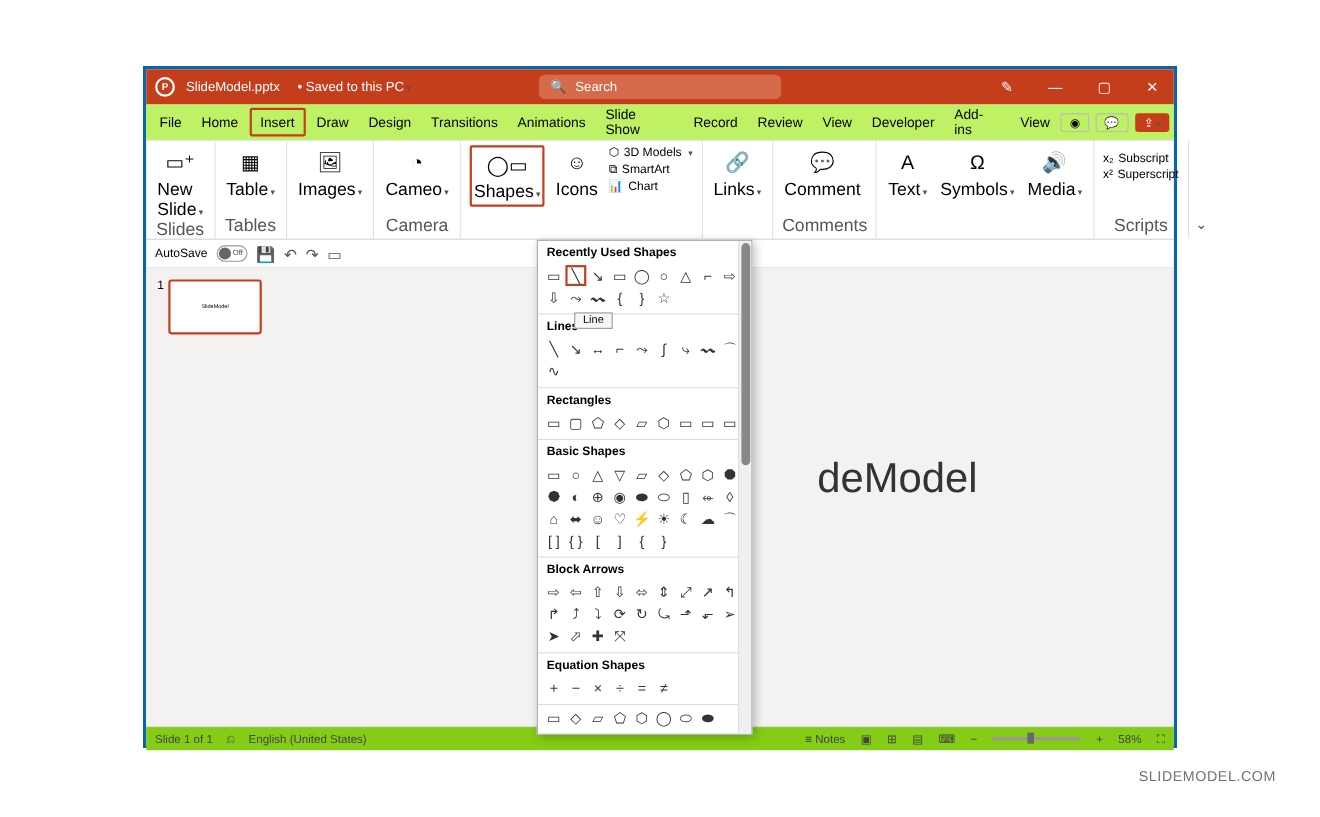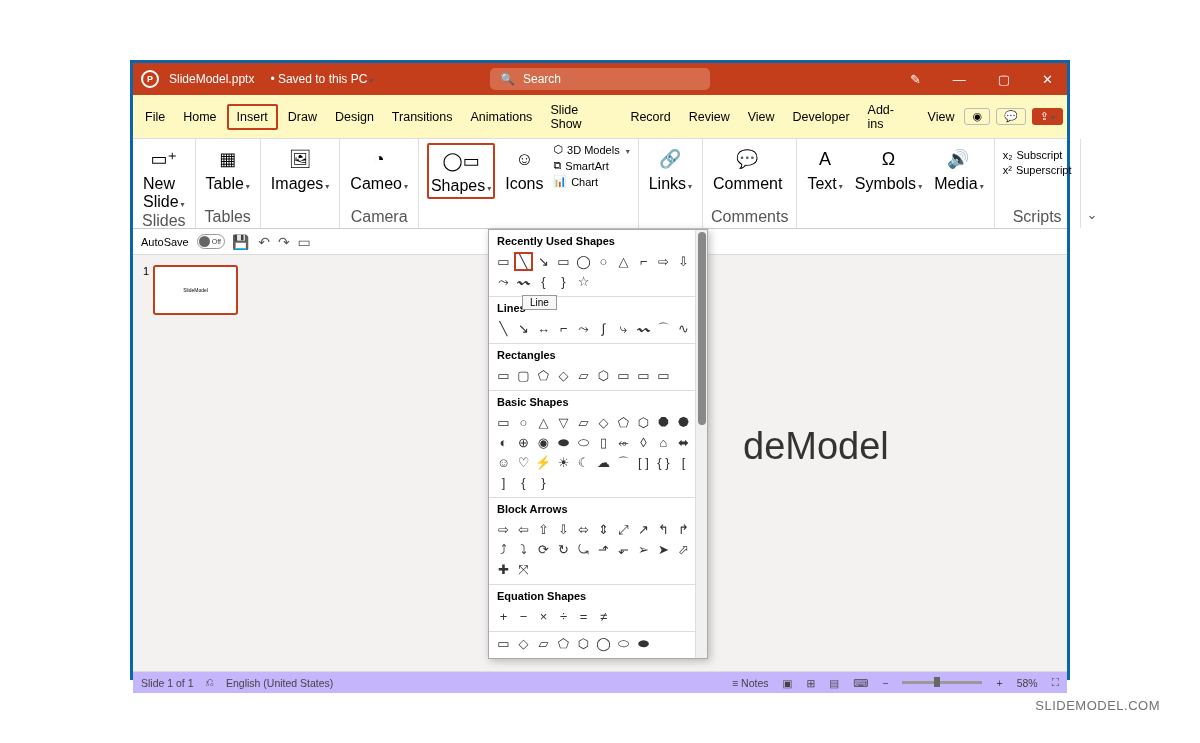--- a/index.html
+++ b/index.html
@@ -6,21 +6,21 @@
 body { background: #fff; width: 1200px; height: 743px; position: relative; }
 .outer { border: 3px solid #0a66aa; position: absolute; left: 130px; top: 60px; width: 940px; height: 620px; background: #fff; }
 .titlebar { background: #c43e1c; height: 32px; display: flex; align-items: center; padding: 0 8px; color: #fff; }
 .app-icon { width: 18px; height: 18px; border: 2px solid #fff; border-radius: 50%; display: flex; align-items: center; justify-content: center; font-size: 9px; font-weight: bold; margin-right: 10px; }
 .doc-title { font-size: 12px; }
 .saved { font-size: 12px; margin-left: 16px; }
 .search-box { margin-left: auto; margin-right: auto; background: #d56b4a; border-radius: 5px; height: 22px; width: 220px; display: flex; align-items: center; padding: 0 10px; font-size: 12px; position: absolute; left: 50%; transform: translateX(-50%); }
 .search-box .mag { margin-right: 8px; }
 .win-buttons { margin-left: auto; display: flex; gap: 20px; font-size: 13px; }
 .win-buttons span { cursor: pointer; padding: 0 6px; }
-.ribbon-tabs { background: #fef9c3; border-bottom: 1px solid #ddd; height: 44px; display: flex; align-items: center; padding: 0 4px; gap: 2px; font-size: 12.5px; }
+.ribbon-tabs { background: #bef264; border-bottom: 1px solid #ddd; height: 17px; display: flex; align-items: center; padding: 16px 4px; gap: 2px; font-size: 12.5px; }
 .ribbon-tabs .tab { padding: 4px 8px; cursor: pointer; }
 .ribbon-tabs .tab.active { border: 2px solid #c43e1c; border-radius: 2px; }
 .ribbon-tabs .right-controls { margin-left: auto; display: flex; align-items: center; gap: 6px; }
 .rb-btn { border: 1px solid #bbb; border-radius: 3px; padding: 1px 7px; font-size: 11px; display: flex; align-items: center; }
 .share-btn { background: #c43e1c; color: #fff; border: none; border-radius: 3px; padding: 2px 8px; font-size: 11px; }
 .ribbon-content { background: #fff; height: 90px; display: flex; border-bottom: 1px solid #ccc; font-size: 11px; }
 .ribbon-group { display: flex; flex-direction: column; justify-content: space-between; padding: 4px 8px 2px 8px; border-right: 1px solid #e0e0e0; }
 .group-label { text-align: center; font-size: 16px; color: #555; }
 .group-body { display: flex; gap: 8px; align-items: flex-start; }
 .big-btn { display: flex; flex-direction: column; align-items: center; gap: 2px; cursor: pointer; padding: 2px; }
@@ -33,31 +33,31 @@
 .toggle { width: 28px; height: 15px; border: 1px solid #999; border-radius: 8px; display: flex; align-items: center; padding: 1px; background: #fff; }
 .toggle .knob { width: 11px; height: 11px; border-radius: 50%; background: #666; }
 .toggle .off-label { font-size: 7px; margin-left: 2px; color: #444; }
 .qa-icons { display: flex; gap: 8px; color: #555; font-size: 14px; }
 .work-area { display: flex; height: calc(100% - 32px - 28px - 90px - 26px - 22px); background: #f3f2f1; position: relative; }
 .thumbs { width: 130px; background: #f3f2f1; padding: 10px 8px; font-size: 10px; }
 .thumb { border: 2px solid #c43e1c; background: #fff; width: 85px; height: 50px; border-radius: 3px; margin-left: 12px; display: flex; align-items: center; justify-content: center; font-size: 5px; }
 .thumb-num { position: absolute; left: 10px; font-size: 11px; }
 .canvas { flex: 1; position: relative; display: flex; align-items: center; justify-content: center; }
 .slide-content { font-size: 38px; color: #333; position: absolute; left: 460px; top: 170px; margin-left: 20px; }
-.shapes-dropdown { position: absolute; left: 225px; top: -26px; width: 220px; background: #fff; border: 1px solid #aaa; box-shadow: 2px 2px 8px rgba(0,0,0,0.25); font-size: 11px; z-index: 10; max-height: 470px; overflow: hidden; }
+.shapes-dropdown { position: absolute; left: 225px; top: -26px; width: 196px; background: #fff; border: 1px solid #aaa; box-shadow: 2px 2px 8px rgba(0,0,0,0.25); font-size: 11px; z-index: 10; max-height: 470px; overflow: hidden; }
 .shapes-dropdown .scrollbar { position: absolute; right: 0; top: 0; width: 12px; height: 100%; background: #f0f0f0; border-left: 1px solid #ddd; }
 .shapes-dropdown .scroll-thumb { background: #888; width: 8px; height: 45%; margin: 2px; border-radius: 4px; }
 .dd-section-title { font-weight: 600; padding: 5px 8px 3px 8px; font-size: 11px; }
 .dd-section-title:first-child { border-top: none; }
 hr.dd-sep { border: none; border-top: 1px solid #ddd; margin: 0; }
 .shape-grid { display: flex; flex-wrap: wrap; gap: 3px; padding: 3px 6px 6px 6px; }
 .shape-item { width: 17px; height: 17px; display: flex; align-items: center; justify-content: center; font-size: 13px; cursor: pointer; color: #333; }
 .shape-item.hl { outline: 2px solid #c43e1c; outline-offset: -1px; }
 .tooltip { position: absolute; background: #f7f7f7; border: 1px solid #999; padding: 1px 7px; font-size: 10px; left: 33px; top: 45px; z-index: 11; }
-.status-bar { height: 22px; background: #c4b5fd; border-top: 1px solid #ddd; display: flex; align-items: center; font-size: 10.5px; padding: 0 8px; gap: 12px; color: #444; }
+.status-bar { height: 22px; background: #84cc16; border-top: 1px solid #ddd; display: flex; align-items: center; font-size: 10.5px; padding: 0 8px; gap: 12px; color: #444; }
 .status-right { margin-left: auto; display: flex; align-items: center; gap: 14px; }
 .zoom-slider { width: 80px; height: 3px; background: #999; position: relative; }
 .zoom-slider .zk { position: absolute; width: 6px; height: 10px; background: #666; left: 40%; top: -4px; }
 .watermark { position: absolute; right: 40px; bottom: 30px; font-size: 13px; color: #737373; letter-spacing: 0.5px; }
 .chev::after{content:"▾"; font-size:8px; margin-left:2px; color:#555;}
 </style>
 </head>
 <body>
 
 <div class="outer">

